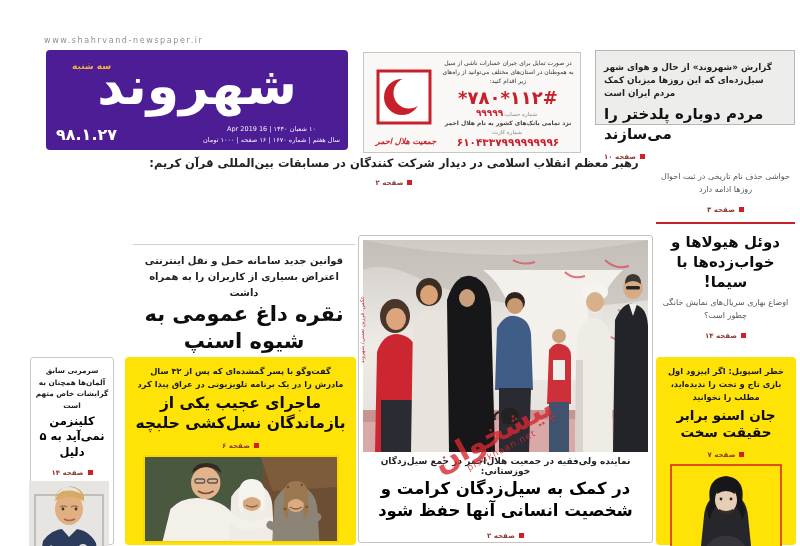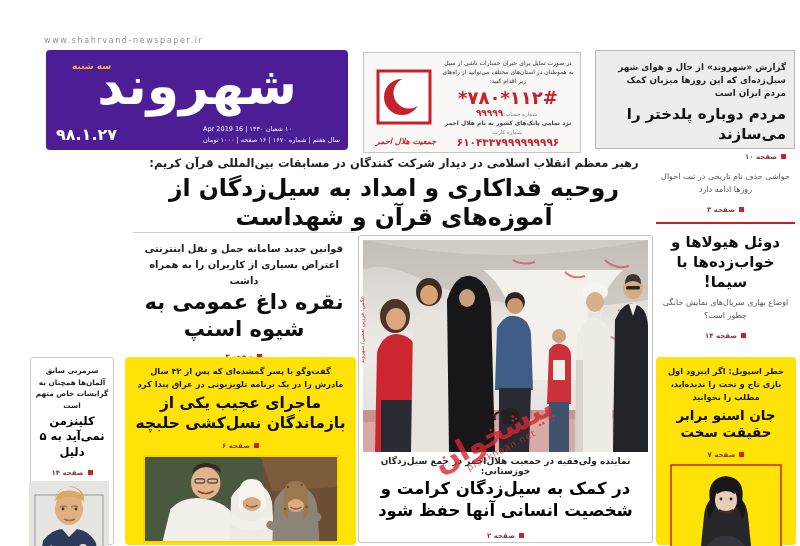--- a/index.html
+++ b/index.html
@@ -10,40 +10,40 @@
   
   .site-url { position:absolute; left:44px; top:36px; direction:ltr;
               font-size:8px; letter-spacing:1.6px; color:#8f8f8f; }
   .logo-box { position:absolute; left:46px; top:50px; width:302px; height:100px;
               background:#4c1d95; border-radius:4px; color:#fff; }
   .weekday  { position:absolute; left:26px; top:11px; font-size:9px; font-weight:bold; color:#f6b33c; }
   .logo-title { position:absolute; right:14px; left:14px; top:8px; text-align:center;
                 font-size:52px; font-weight:800; line-height:1.1; color:#fff; }
   .logo-date { position:absolute; left:10px; bottom:6px; font-size:16px; font-weight:bold;
                letter-spacing:1px; direction:ltr; }
-  .issue-info { position:absolute; right:8px; bottom:5px; text-align:left;
+  .issue-info { position:absolute; right:8px; bottom:5px; text-align:center;
                 font-size:6.5px; line-height:1.6; color:#ffffff; opacity:.95; }
 
   
   .ad-box { position:absolute; left:363px; top:52px; width:218px; height:101px;
             background:#faf8f6; border:1px solid #c8c6c4; }
   .ad-logo { position:absolute; left:12px; top:16px; width:56px; height:56px; }
   .ad-org  { position:absolute; left:2px; bottom:6px; width:80px; text-align:center;
              font-size:8px; font-weight:bold; color:#c2262c; font-style:italic; }
   .ad-body { position:absolute; right:6px; top:5px; width:132px; text-align:center; }
   .ad-intro { font-size:6px; line-height:1.5; color:#333; }
   .ad-ussd  { direction:ltr; font-size:18px; font-weight:800; color:#c8202a; margin-top:2px; }
   .ad-row   { font-size:9px; font-weight:800; color:#c8202a; }
   .ad-label { font-size:5.5px; font-weight:normal; color:#888; margin-right:3px; }
   .ad-banks { font-size:6px; color:#444; margin-top:1px; font-weight:bold; }
   .ad-card  { direction:ltr; font-size:10.5px; font-weight:800; color:#c8202a; letter-spacing:.5px;text-align:right; }
 
   
-  .grey-box { position:absolute; left:595px; top:50px; width:200px; height:99px;
-              background:#ededeb; border:1px solid #b9b7b5; text-align:right; padding:10px 8px 4px; }
+  .grey-box { position:absolute; left:595px; top:50px; width:200px; height:75px;
+              background:#ededeb; border:1px solid #b9b7b5; text-align:left; padding:10px 8px 4px; }
   .grey-box .kicker { font-size:8.8px; font-weight:bold; color:#222; line-height:1.5; }
   .grey-box .title  { font-size:15px; font-weight:800; color:#111; line-height:1.35; margin-top:3px; }
 
   
   .kicker { color:#222; }
   .pmark { display:inline-block; font-size:7px; font-weight:bold; color:#8c3b34; margin-top:4px; }
   .pmark::before { content:""; display:inline-block; width:5px; height:5px;
                    background:#cf2027; margin-left:4px; }
 
   
@@ -76,21 +76,21 @@
                   transform:rotate(180deg); font-size:5.5px; color:#c2363c; letter-spacing:.5px; }
   .center-cap { text-align:center; margin-top:4px; }
   .center-cap .kicker { font-size:9px; font-weight:bold; }
   .center-cap .title  { font-size:16.5px; font-weight:800; line-height:1.35; color:#000000; margin-top:2px; }
   .watermark { position:absolute; left:70px; top:180px; transform:rotate(-28deg);
                color:rgba(214,40,48,.8); text-align:center; pointer-events:none; z-index:5; }
   .watermark .fa { font-size:30px; font-weight:800; }
   .watermark .en { font-size:9px; letter-spacing:1px; direction:ltr; margin-top:-4px; }
 
   
-  .snapp { position:absolute; left:133px; top:232px; width:222px; text-align:center;
+  .snapp { position:absolute; left:133px; top:244px; width:222px; text-align:center;
            border-top:1px solid #cfcfcf; padding-top:8px; }
   .snapp .kicker { font-size:10px; font-weight:bold; line-height:1.6; }
   .snapp .title  { font-size:21px; font-weight:800; line-height:1.3; color:#0d0d0d; margin-top:0; }
 
   
   .klins { position:absolute; left:30px; top:357px; width:84px; height:188px;
            border:1px solid #c9c7c5; border-radius:3px; text-align:center; padding:7px 4px 4px; }
   .klins .kicker { font-size:7.3px; font-weight:bold; line-height:1.6; }
   .klins .title  { font-size:11.5px; font-weight:800; line-height:1.35; margin-top:2px; }
   .klins-photo { margin:2px auto 0; width:80px; height:86px; }
@@ -134,21 +134,20 @@
   </div>
 
   <div class="grey-box">
     <div class="kicker">گزارش «شهروند» از حال و هوای شهر سیل‌زده‌ای که این روزها میزبان کمک مردم ایران است</div>
     <div class="title">مردم دوباره پلدختر را می‌سازند</div>
     <div class="pmark">صفحه ۱۰</div>
   </div>
 
   <div class="lead">
     <div class="kicker">رهبر معظم انقلاب اسلامی در دیدار شرکت کنندگان در مسابقات بین‌المللی قرآن کریم:</div>
-    <div class="title">روحیه فداکاری و امداد به سیل‌زدگان از آموزه‌های قرآن و شهداست</div>
     <div class="pmark">صفحه ۲</div>
   </div>
 
   <div class="rcol">
     <div class="story1">
       <div class="sub">حواشی حذف نام تاریخی در ثبت احوال روزها ادامه دارد</div>
       <div class="pmark">صفحه ۳</div>
     </div>
     <div>
       <div class="title">دوئل هیولاها و خواب‌زده‌ها با سیما!</div>

